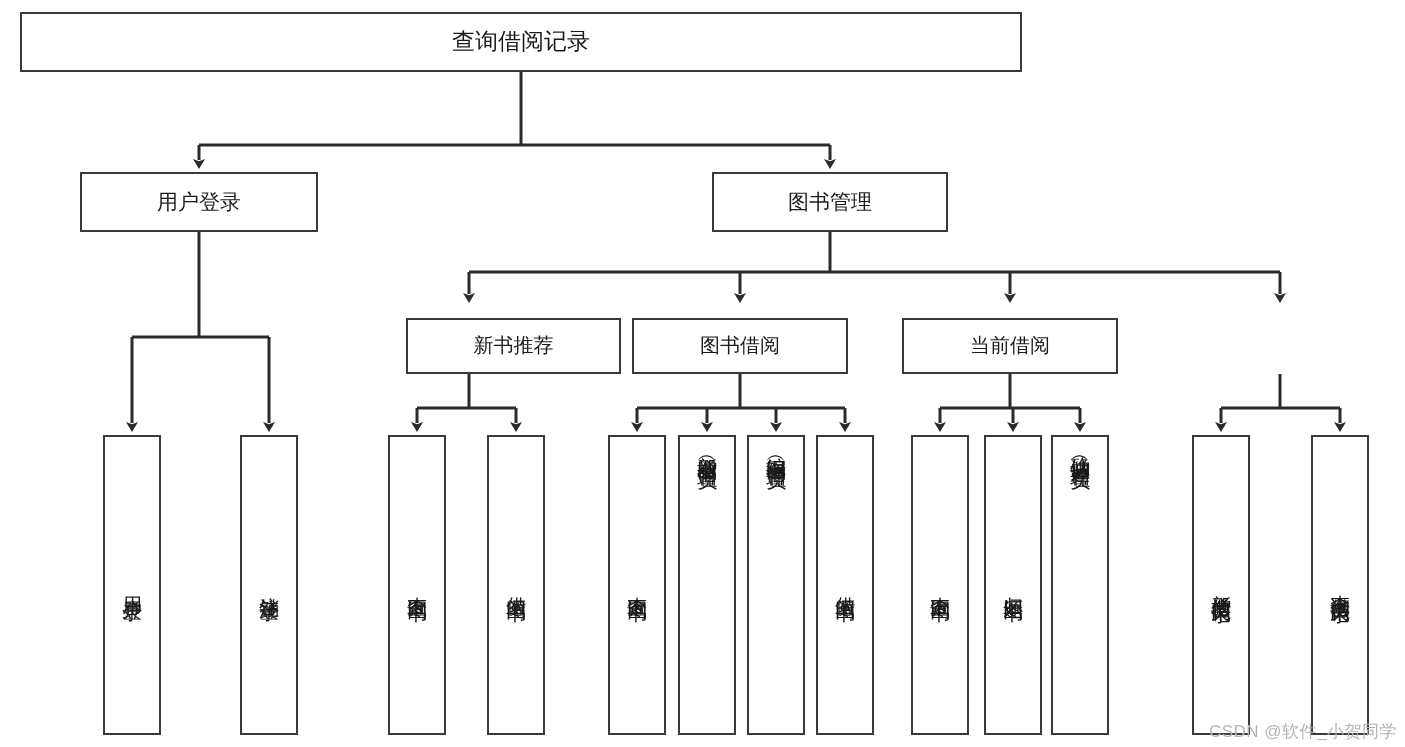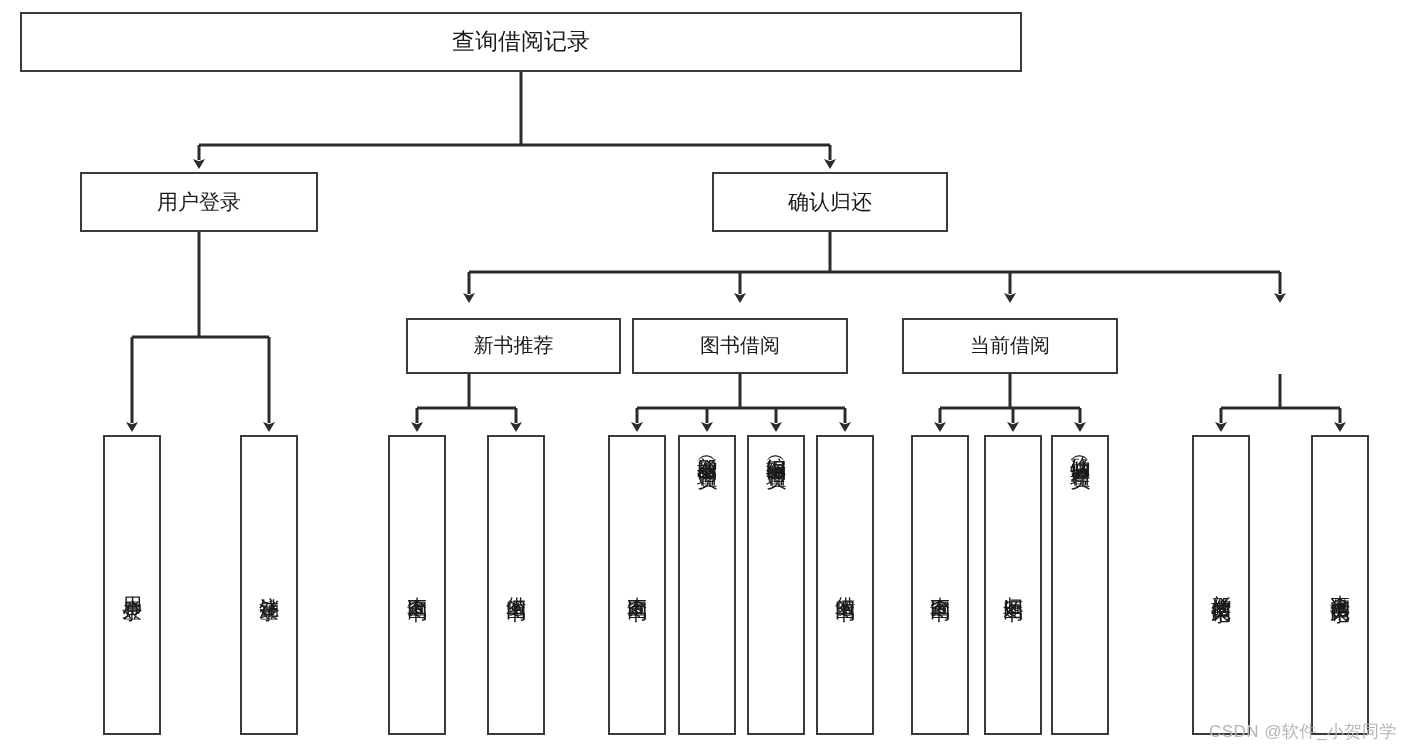--- a/index.html
+++ b/index.html
@@ -133,21 +133,21 @@
   </svg>
 
   <div class="node root" id="node-root" style="left: 20px; top: 12px; width: 1002px; height: 60px;">
     <span class="node-label">查询借阅记录</span>
   </div>
 
   <div class="node level1" id="node-l1-0" style="left: 80px; top: 172px; width: 238px; height: 60px;">
     <span class="node-label">用户登录</span>
   </div>
   <div class="node level1" id="node-l1-1" style="left: 712px; top: 172px; width: 236px; height: 60px;">
-    <span class="node-label">确认归还</span>
+    <span class="node-label">图书管理</span>
   </div>
 
   <div class="node level2" id="node-l2-0" style="left: 362px; top: 318px; width: 215px; height: 56px; margin-left: 44px;">
     <span class="node-label">新书推荐</span>
   </div>
   <div class="node level2" id="node-l2-2" style="left: 902px; top: 318px; width: 216px; height: 56px;">
     <span class="node-label">当前借阅</span>
   </div>
   <div class="node level2" id="node-l2-1" style="left: 632px; top: 318px; width: 216px; height: 56px;">
     <span class="node-label">图书借阅</span>

